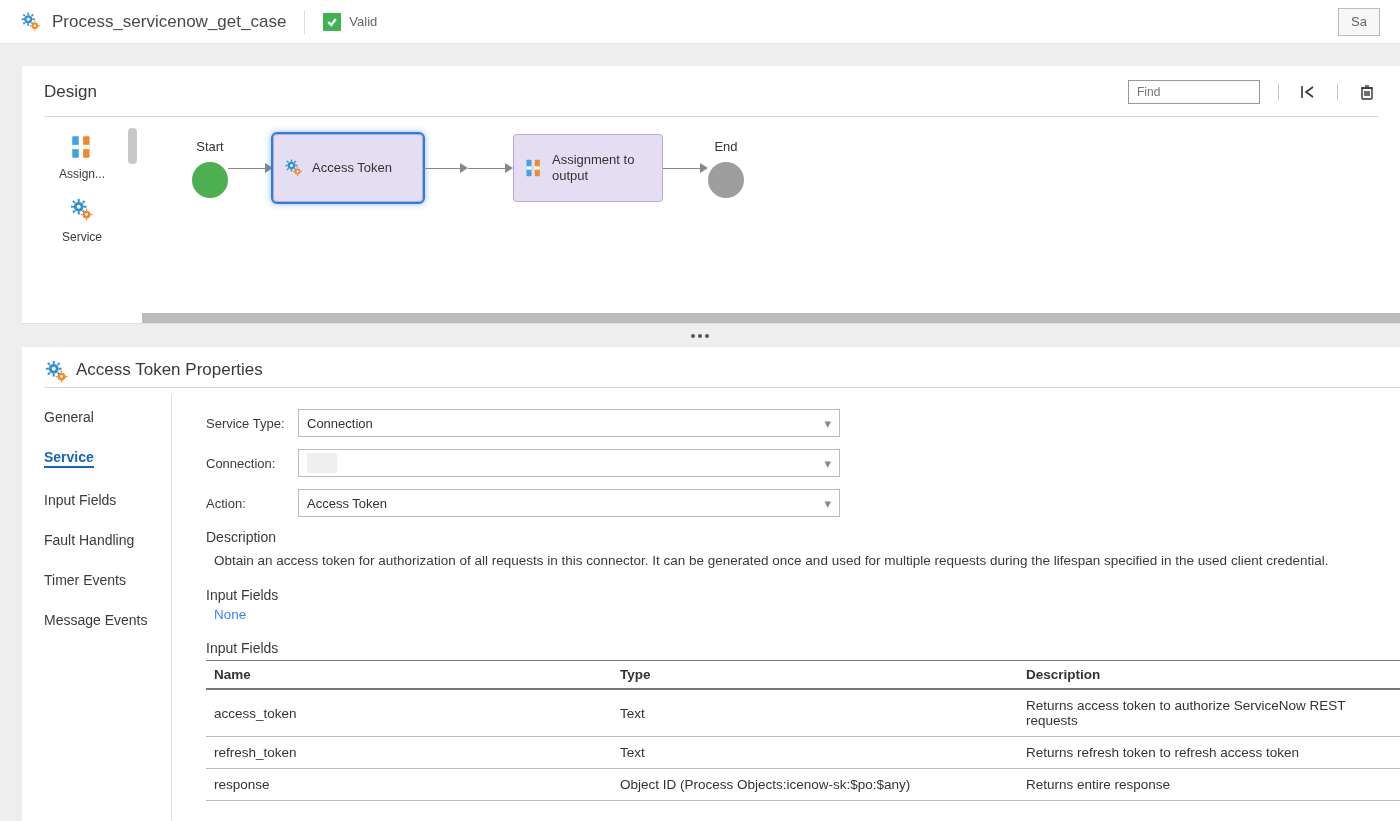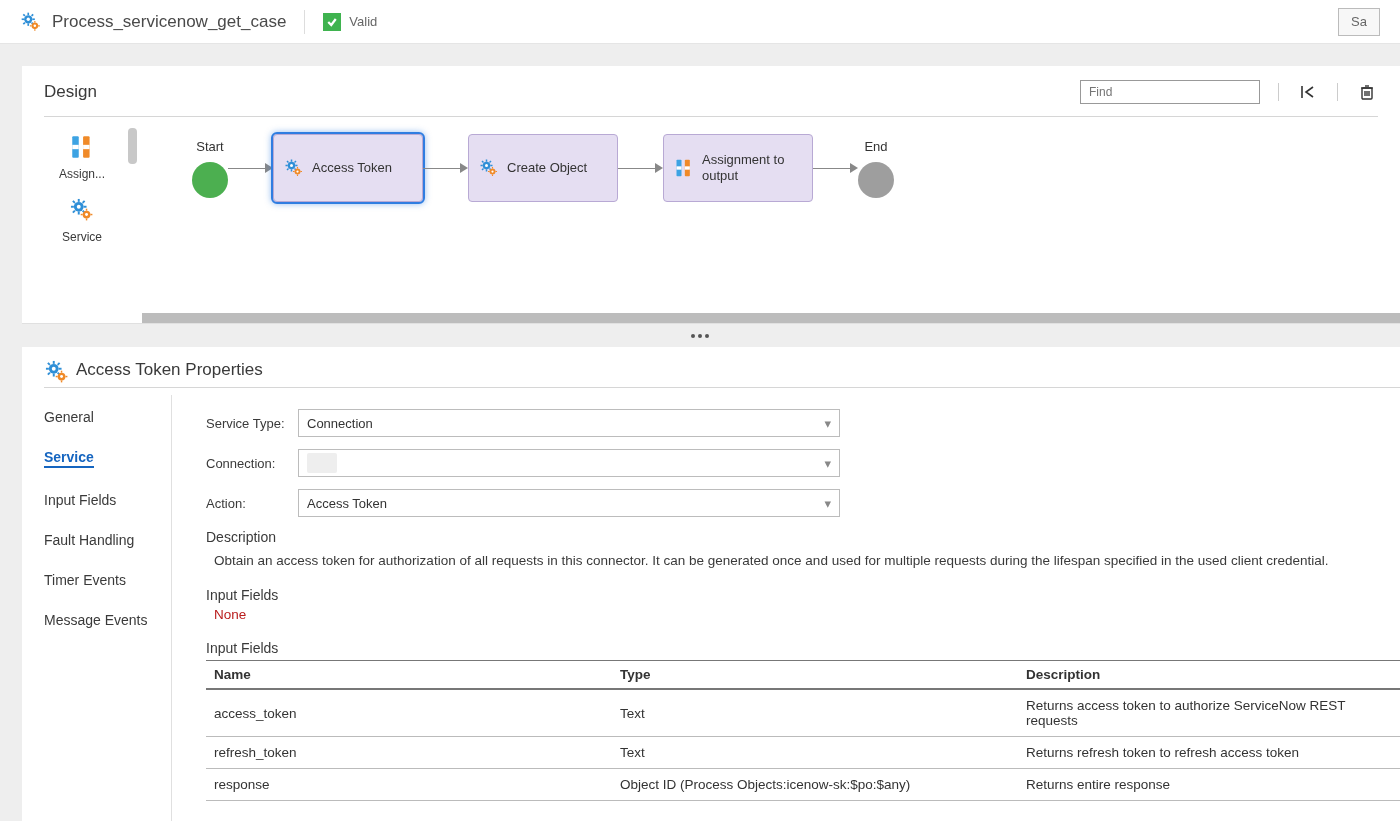--- a/index.html
+++ b/index.html
@@ -18,21 +18,21 @@
   .titlebar .save-btn { height: 28px; border: 1px solid #bbb; background: #f7f7f7; color:#666; padding: 0 12px; font-size: 13px; cursor: pointer; }
 
   
   .content-area { position: absolute; left:0; right:0; top:44px; bottom:0; background:#eee; }
 
   
   .design-panel { position:absolute; top:22px; left:22px; right:0; height:258px; background:#fff; border-bottom:1px solid #e0e0e0; }
   .design-header { display:flex; align-items:center; padding:14px 22px 6px;gap:8px; }
   .design-header .title { font-size:17px; color:#3a3a3a; font-weight:400; }
   .design-header .spacer { flex:1; }
-  .find-input { width:180px; height:24px; border:1px solid #999; padding:0 8px; font-size:12px; color:#888; background:#fff; }
+  .find-input { width:132px; height:24px; border:1px solid #999; padding:0 8px; font-size:12px; color:#888; background:#fff; }
   .toolbar-sep { width:1px; height:18px; background:#ccc; margin:0 10px; }
   .icon-btn { width:22px; height:22px; display:flex; align-items:center; justify-content:center; cursor:pointer; color:#555; }
   .design-rule { border:0; border-top:1px solid #d6d6d6; margin:6px 22px 0; }
 
   .design-body { position:absolute; top:58px; bottom:0; left:0; right:0; display:flex; }
   .palette { width:120px; padding-top:10px; display:flex; flex-direction:column; align-items:center; gap:16px; border-right:none; position:relative;}
   .palette-scroll { position:absolute; right:5px; top:4px; width:9px; height:36px; background:#c8c8c8; border-radius:4px; }
   .palette-item { display:flex; flex-direction:column; align-items:center; gap:4px; width:70px; }
   .palette-item .label { font-size:12px; color:#3a3a3a; text-align:center; white-space:nowrap; overflow:hidden; text-overflow:ellipsis; width:100%; }
   .assign-icon svg, .serv-icon svg { width:26px; height:26px; }
@@ -76,21 +76,21 @@
   .props-form { flex:1; padding:14px 0 0 34px; overflow:hidden; }
   .form-row { display:flex; align-items:center; margin-bottom:12px; }
   .form-row label { width:92px; font-size:13px; color:#3a3a3a; }
   .select { width:542px; height:28px; border:1px solid #bcbcbc; background:#fff; display:flex; align-items:center; padding:0 8px; justify-content:space-between; font-size:13px; color:#333;}
   .select .caret { color:#888; }
   .select.conn .conn-pre { background:#eee; height:20px; width:30px; margin-right:4px; border-radius:2px; }
   .select.conn .conn-text { flex:1; }
 
   .section-label { font-size:14px; color:#3a3a3a; margin-top:12px; margin-bottom:2px; }
   .section-text { font-size:13.5px; color:#3a3a3a; margin:6px 30px 16px 8px; line-height:1.5; }
-  .none-text { font-size:13.5px; color:#b91c1c; margin:4px 0 18px 8px; }
+  .none-text { font-size:13.5px; color:#3b82f6; margin:4px 0 18px 8px; }
 
   .outtable { width:calc(100% - 0px); border-collapse:collapse; margin-top:4px; font-size:13.5px;}
   .outtable th { text-align:left; font-weight:700; padding:6px 8px; border-top:1px solid #777; border-bottom:2px solid #777;}
   .outtable td { padding:8px 8px; border-bottom:1px solid #bbb; vertical-align:middle; color:#333; }
 </style>
 </head>
 <body>
 
 <svg width="0" height="0" style="position:absolute">
   <defs>
@@ -201,26 +201,20 @@
           <div class="task selected">
             <span class="task-icon"><svg viewBox="0 0 24 24">
                   <use href="#gear-pair"></use>
                 </svg></span>
             <span class="task-text">Access Token</span>
           </div>
           <div class="arrow">
               <div class="arrow-line"></div>
               <div class="arrow-head"></div>
             </div>
-          <div class="task">
-            <span class="task-icon"><svg viewBox="0 0 24 24">
-                  <use href="#gear-pair"></use>
-                </svg></span>
-            <span class="task-text">Create Object</span>
-          </div>
           <div class="arrow">
               <div class="arrow-line"></div>
               <div class="arrow-head"></div>
             </div>
           <div class="task wide">
             <span class="task-icon"><svg viewBox="0 0 24 24">
                   <use href="#assign-icon-g"></use>
                 </svg></span>
             <span class="task-text">Assignment to output</span>
           </div>

